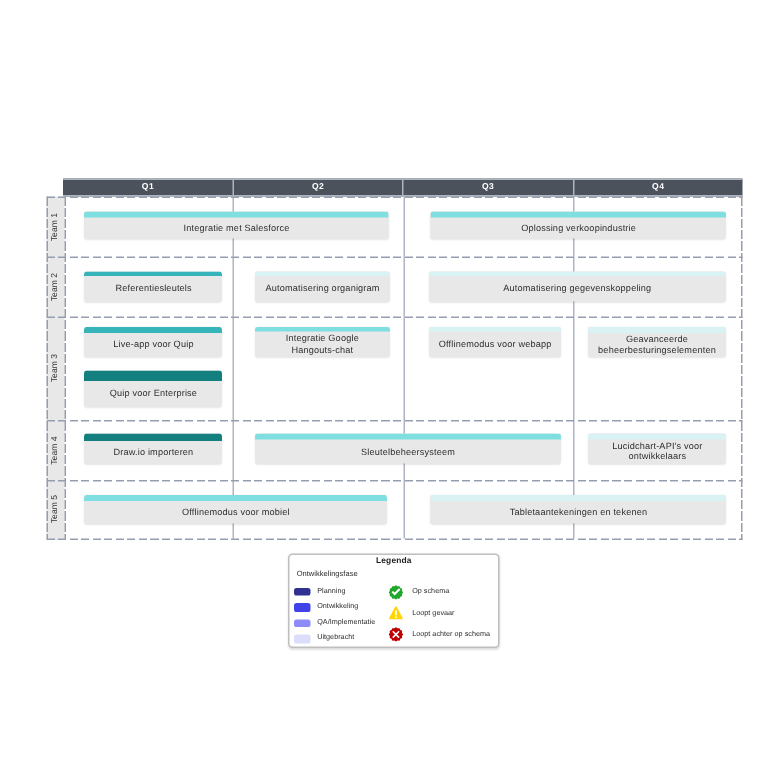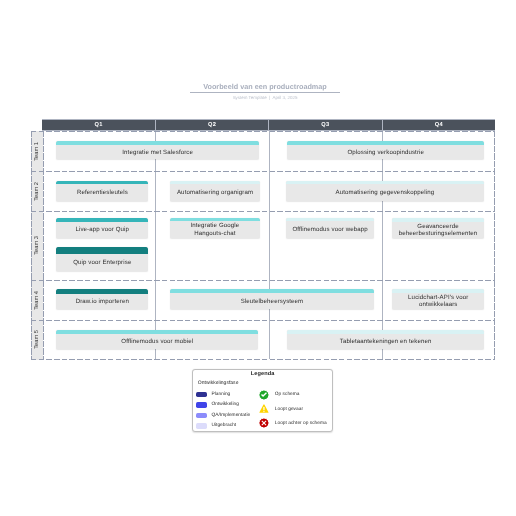--- a/index.html
+++ b/index.html
@@ -67,25 +67,20 @@
   .phase-row{left:3.2px;}
   .phase-row .ltext{margin-left:4.2px;margin-top:-0.4px;}
   .sicon{width:9.9px;height:9.9px;flex:0 0 auto;display:block;}
   .status-row{left:66.1px;}
   .status-row .ltext{margin-left:6.0px;margin-top:2.6px;}
 </style>
 </head>
 <body>
 
 <div id="stage">
-  <div class="abs" id="titleblock">
-    <div id="doc-title">Voorbeeld van een productroadmap</div>
-    <div id="title-rule"></div>
-    <div id="doc-subtitle">System Template  |  April 3, 2025</div>
-  </div>
   <div class="abs" id="grid">
     <div id="headrow">
       <div class="headcell">Q1</div>
       <div class="headcell">Q2</div>
       <div class="headcell">Q3</div>
       <div class="headcell">Q4</div>
     </div>
     <div id="lanes">
       <div id="lane-label-col"></div>
       <div class="lane" style="height:39.8px">

